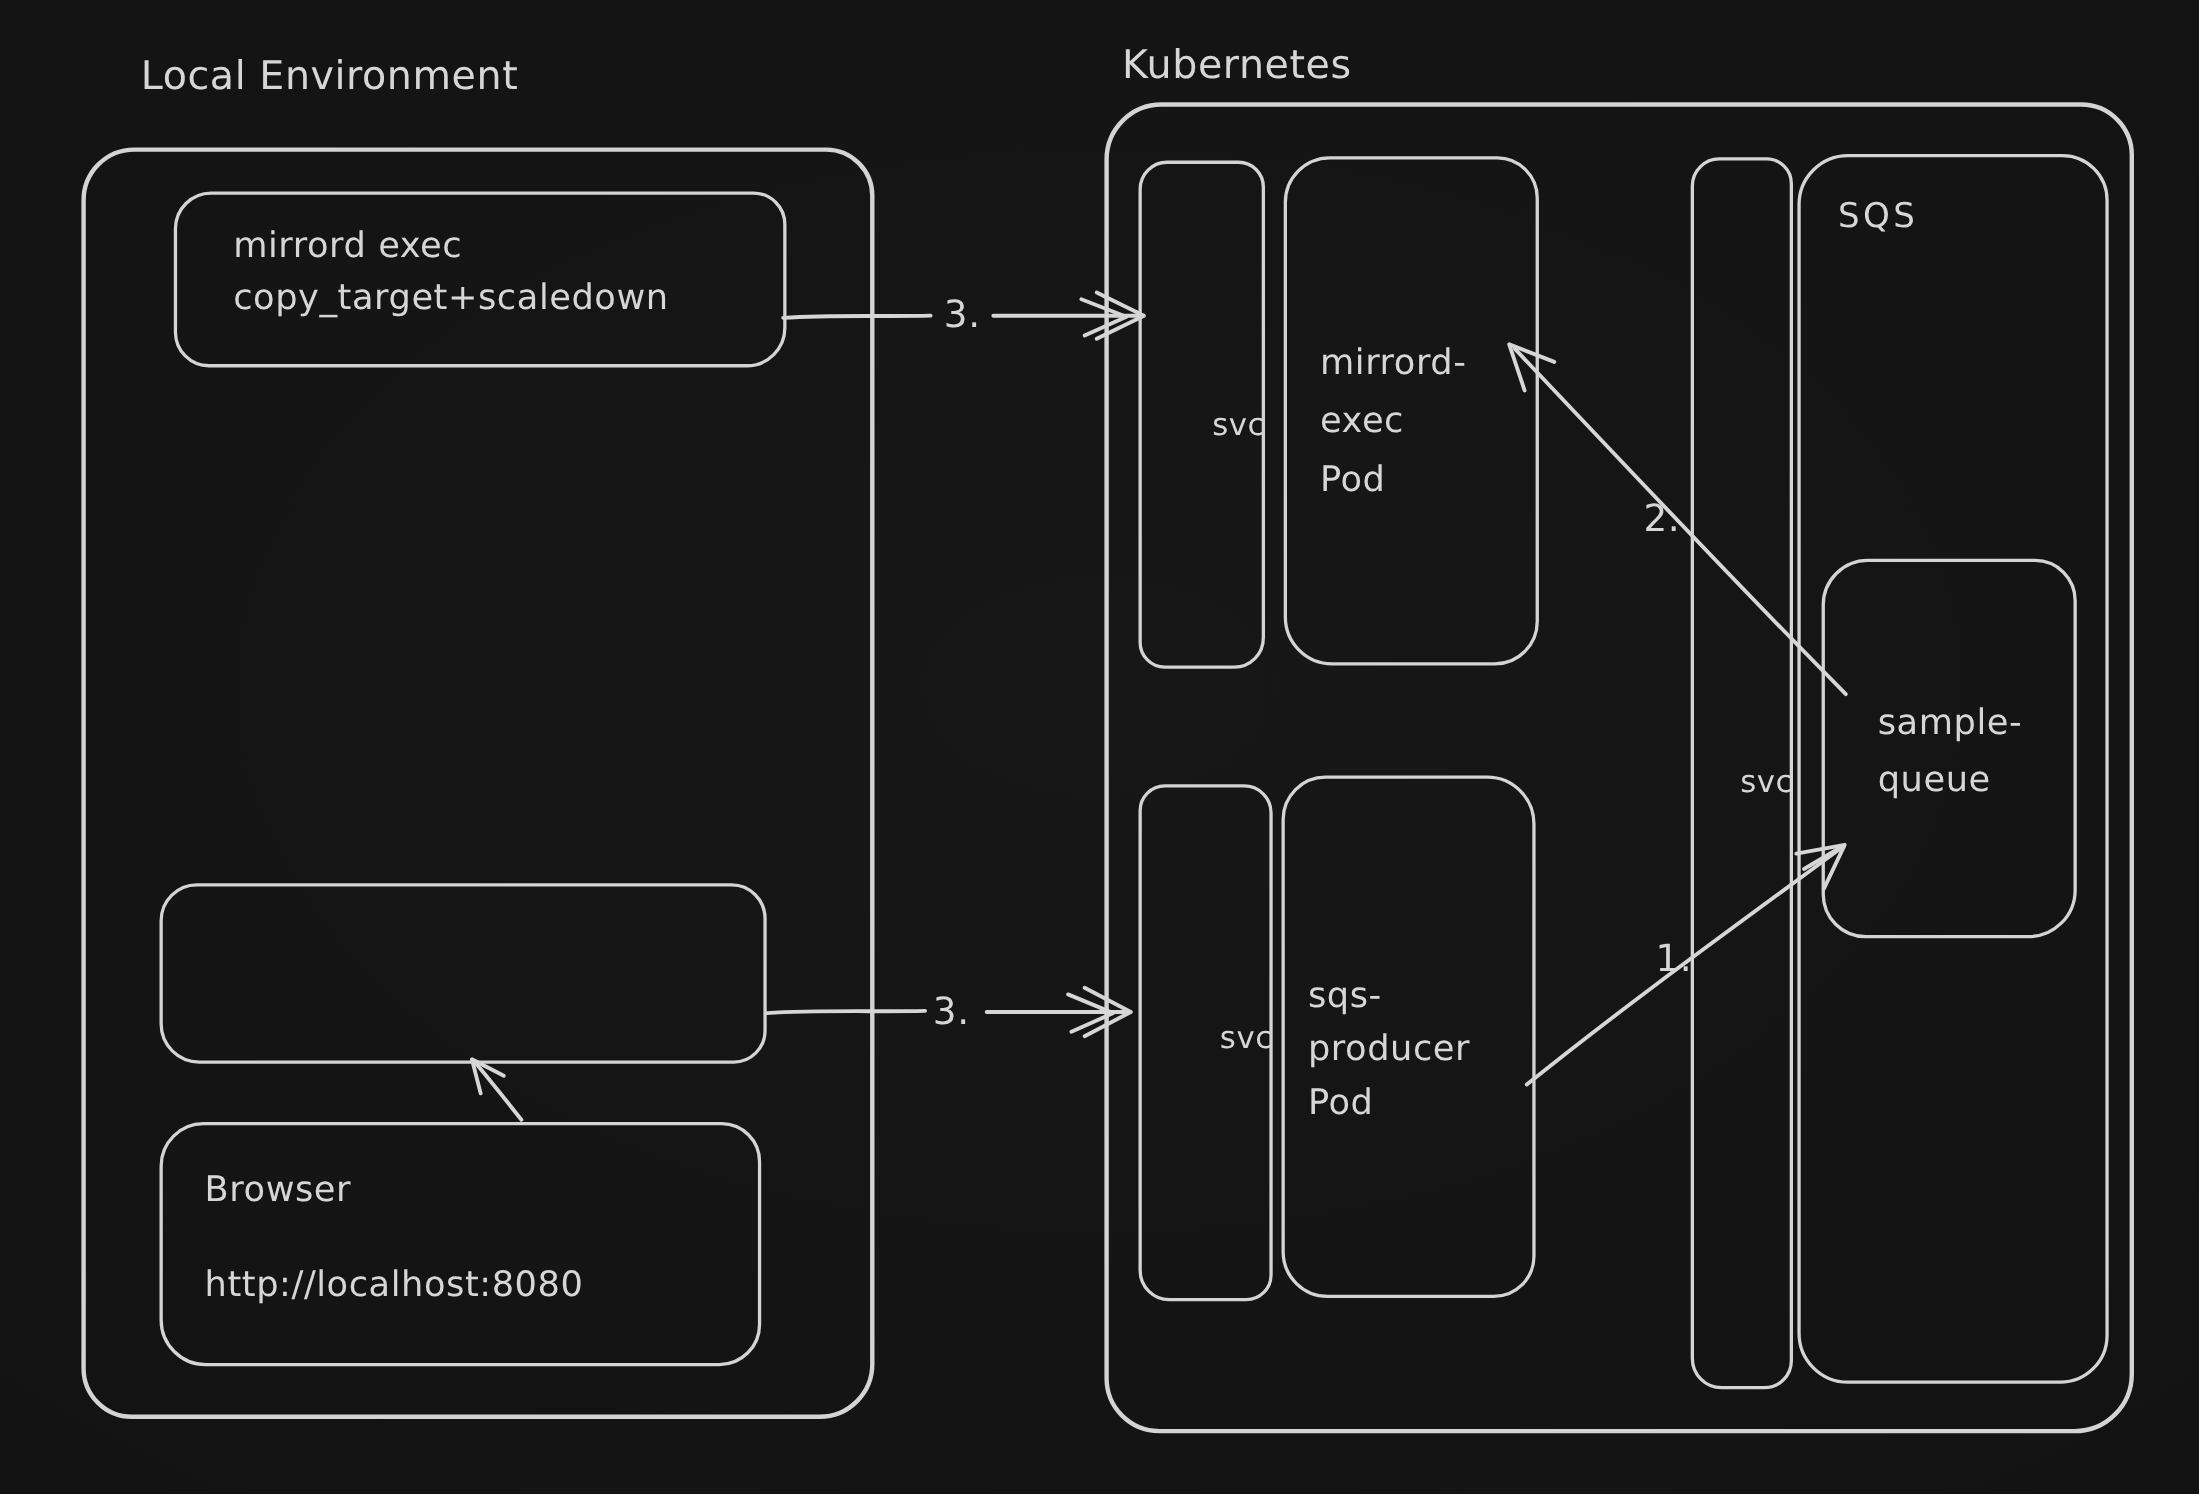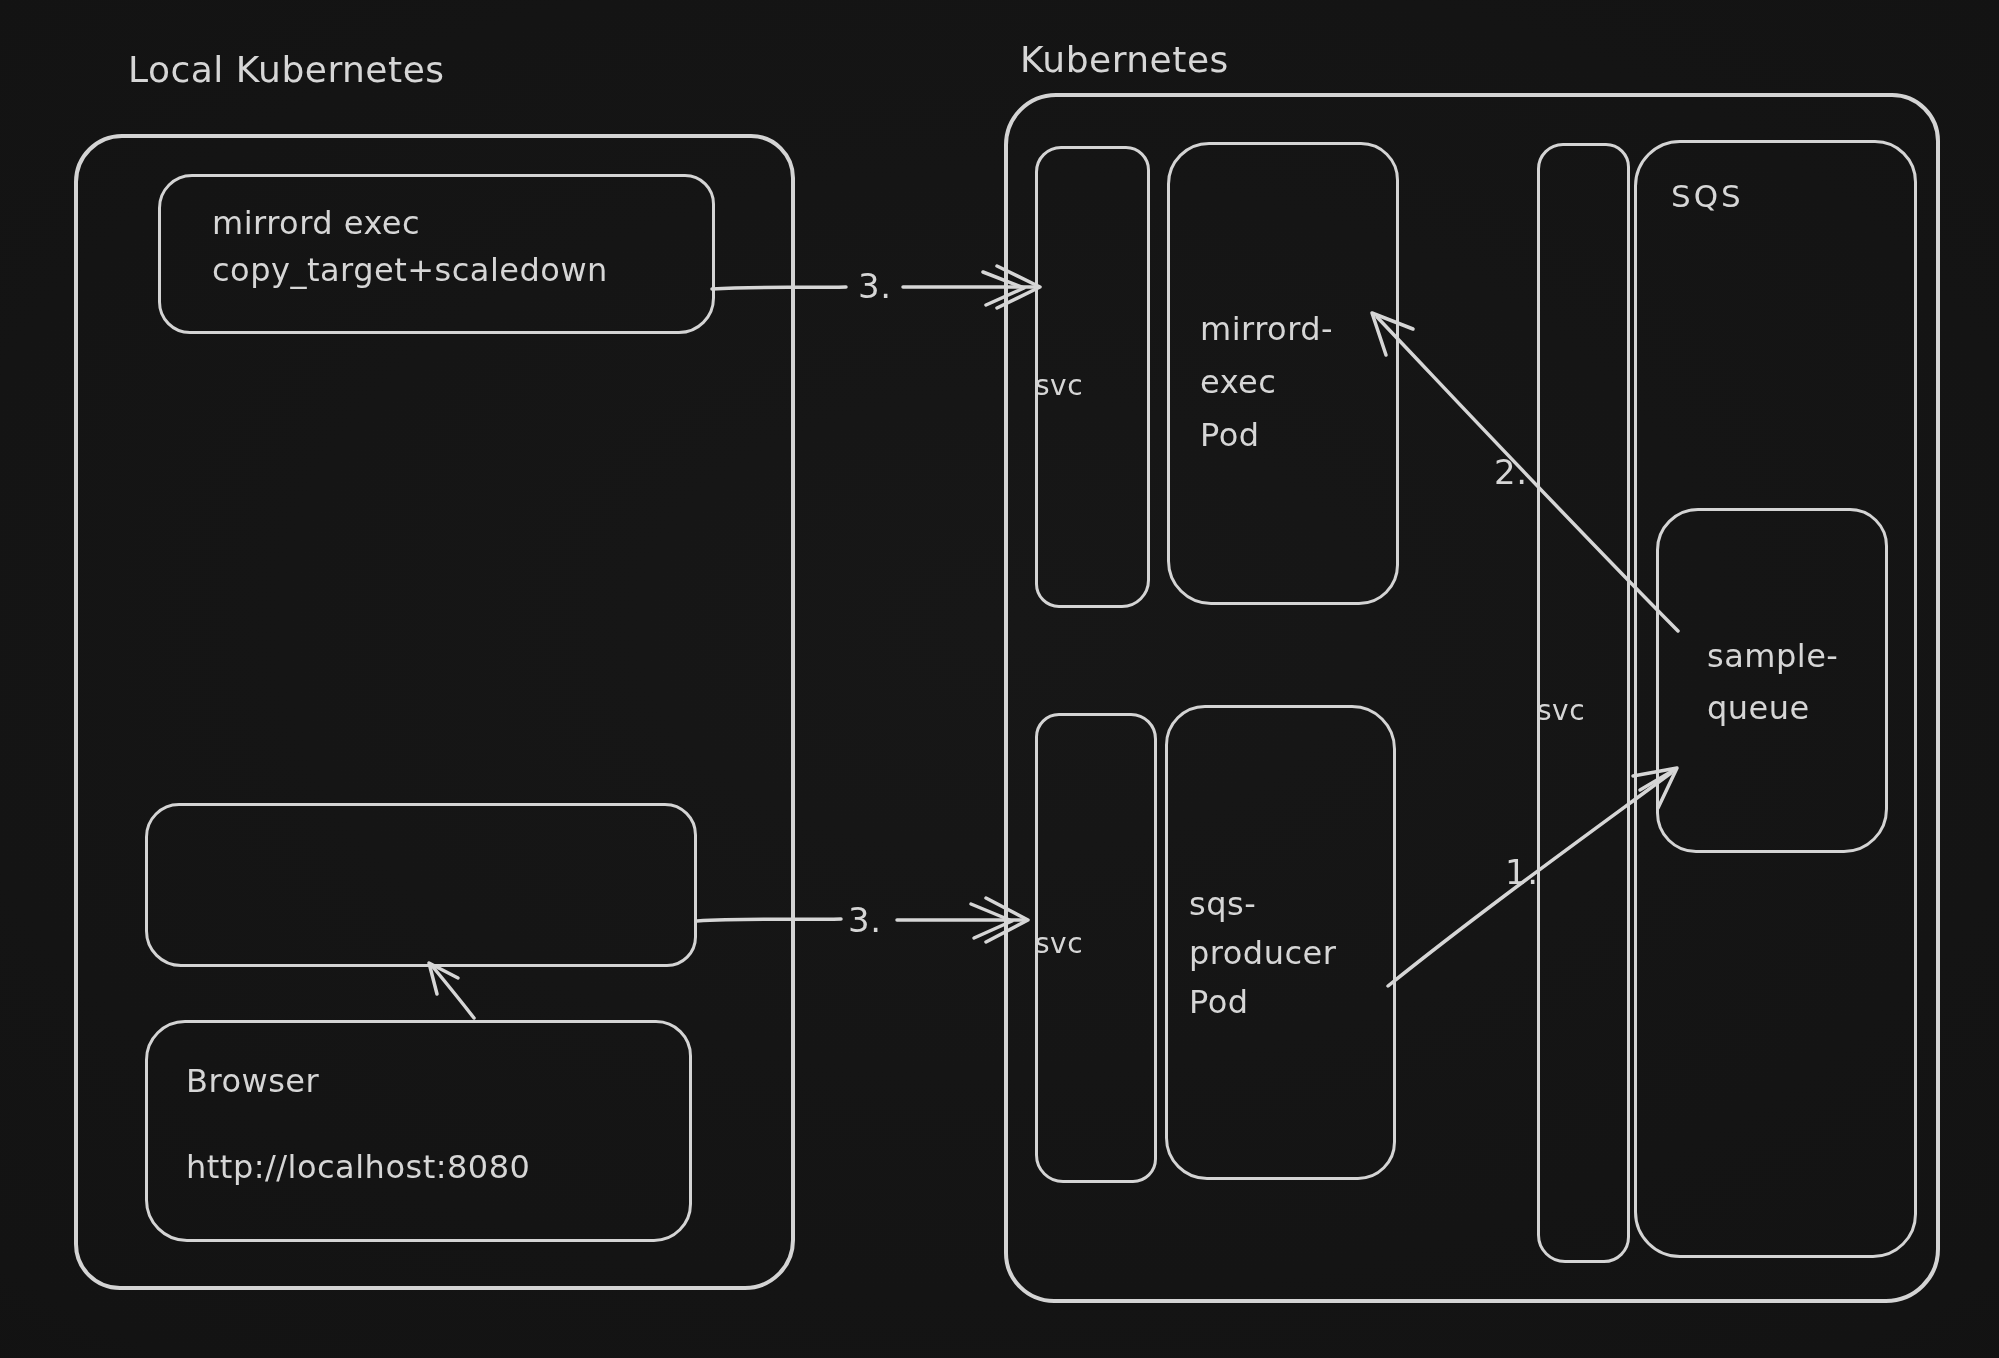--- a/index.html
+++ b/index.html
@@ -25,21 +25,21 @@
   .thick { border-width: 4px; }
   .lbl {
     position: absolute;
     color: #d6d6d6;
     letter-spacing: 0.5px;
     white-space: pre-line;
     line-height: 1.45;
   }
   .title { font-size: 36px; line-height: 44px; }
   .body-text { font-size: 32px; }
-  .svc-label { font-size: 28px; text-align: left; }
+  .svc-label { font-size: 28px; text-align: right; }
   .step-label { font-size: 34px; }
   .sqs-label { font-size: 31px; letter-spacing: 3px; }
   svg.overlay {
     position: absolute;
     left: 0; top: 0;
     width: 1999px; height: 1358px;
     pointer-events: none;
   }
   svg.overlay path {
     stroke: #d6d6d6;
@@ -47,21 +47,21 @@
     fill: none;
     stroke-linecap: round;
     stroke-linejoin: round;
   }
 </style>
 </head>
 <body>
 
 <div class="canvas">
 
-  <div class="lbl title" style="left:128px; top:48px;">Local Kubernetes</div>
+  <div class="lbl title" style="left:128px; top:48px;">Local Environment</div>
 
   <div class="box thick" style="left:74px; top:134px; width:721px; height:1156px; border-radius:48px 44px 50px 46px;"></div>
 
   <div class="box" style="left:158px; top:174px; width:557px; height:160px; border-radius:34px 30px 36px 32px;"></div>
   <div class="lbl body-text" style="left:212px; top:200px; line-height:47px;">mirrord exec
 copy_target+scaledown</div>
 
   <div class="box" style="left:145px; top:803px; width:552px; height:164px; border-radius:34px 32px 30px 36px;"></div>
 
   <div class="box" style="left:145px; top:1020px; width:547px; height:222px; border-radius:40px 36px 38px 42px;"></div>

